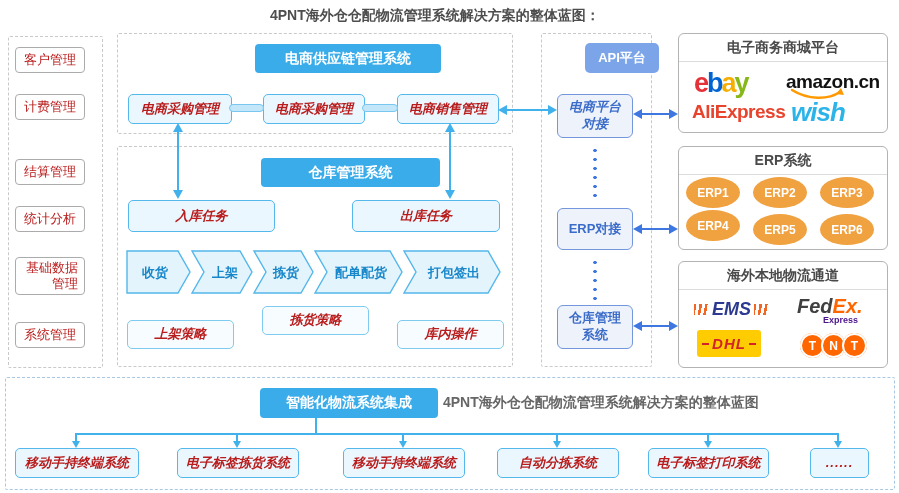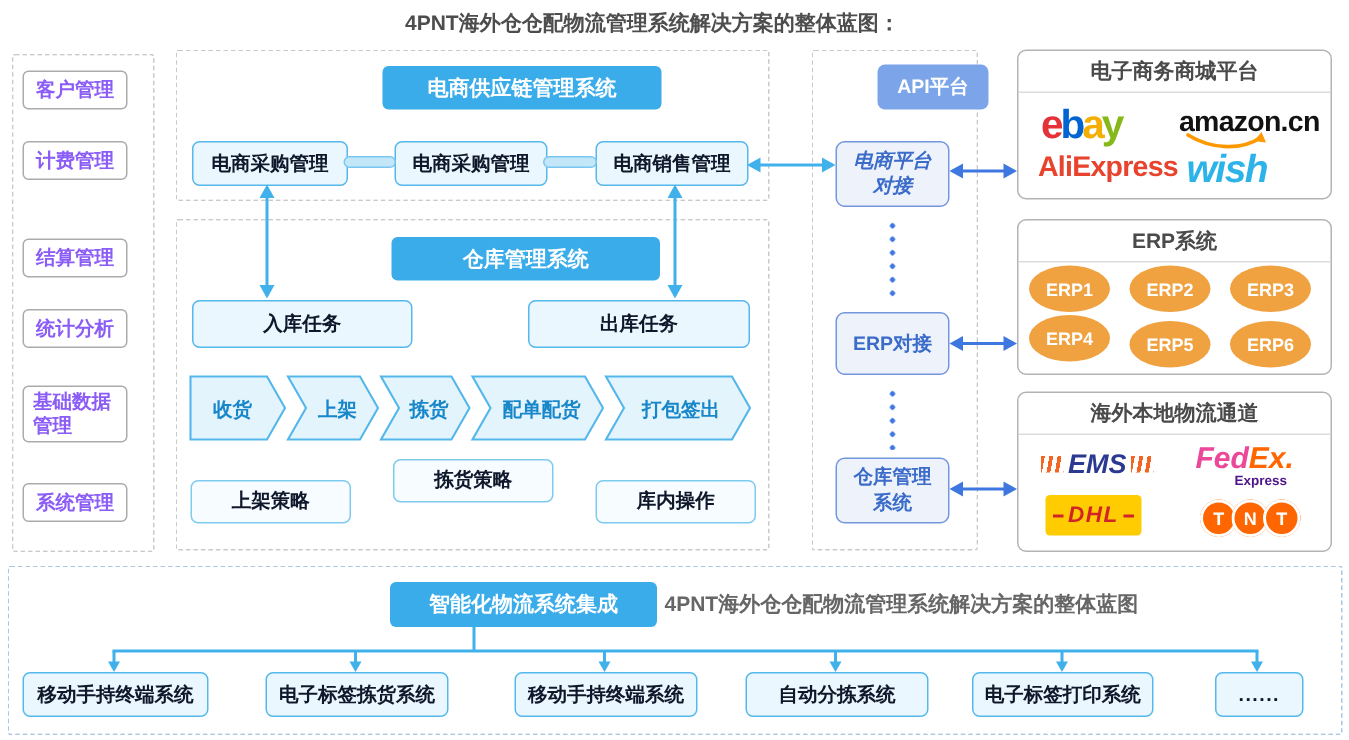--- a/index.html
+++ b/index.html
@@ -8,25 +8,25 @@
   .abs{position:absolute;}
 
   
   .dashed{position:absolute;border:1px dashed #C9C9C9;border-radius:2px;}
   .dashed.blueish{border-color:#A9C7E0;}
 
   
   .hdr-blue{position:absolute;background:#39ACE9;color:#fff;border-radius:4px;
             font-size:14px;font-weight:bold;display:flex;align-items:center;justify-content:center;margin-left:33px;}
   .box-blue{position:absolute;background:#EAF7FE;border:1px solid #55B8EC;border-radius:5px;
-            color:#0f172a;font-weight:bold;font-size:13px;display:flex;align-items:center;justify-content:center;text-align:center;line-height:1.25;}
+            color:#b91c1c;font-weight:bold;font-size:13px;display:flex;align-items:center;justify-content:center;text-align:center;line-height:1.25;font-style:italic;}
   .box-strategy{background:#F6FCFF;border-color:#7FCBEF;}
   .gray-box{position:absolute;background:#fff;border:1px solid #ABABAB;border-radius:4px;
-            color:#8b5cf6;font-size:13px;display:flex;align-items:center;justify-content:center;
-            text-align:left;line-height:1.25;padding:0 6px;box-sizing:border-box;font-weight:bold;}
+            color:#b91c1c;font-size:13px;display:flex;align-items:center;justify-content:center;
+            text-align:right;line-height:1.25;padding:0 6px;box-sizing:border-box;}
   .api-hdr{position:absolute;background:#7CA5E9;color:#fff;border-radius:5px;font-size:13px;font-weight:bold;
            display:flex;align-items:center;justify-content:center;}
   .api-node{position:absolute;background:#EEF3FB;border:1px solid #7396DC;border-radius:6px;color:#3C6CC9;
             font-size:13px;font-weight:bold;display:flex;align-items:center;justify-content:center;
             text-align:center;line-height:1.3;padding:0 9px;box-sizing:border-box;}
 
   
   .panel{position:absolute;background:#fff;border:1px solid #B3B3B3;border-radius:6px;box-sizing:border-box;}
   .panel-hdr{height:27px;border-bottom:1px solid #DCDCDC;color:#4A4A4A;font-size:14px;font-weight:600;
              display:flex;align-items:center;justify-content:center;}
@@ -60,21 +60,21 @@
   .ebay{position:absolute;font-size:27px;font-weight:bold;letter-spacing:-2px;line-height:1;}
   .ebay .l1{color:#E53238}.ebay .l2{color:#0064D2}.ebay .l3{color:#F5AF02}.ebay .l4{color:#86B817}
   .amazon{position:absolute;color:#121212;font-size:19px;font-weight:bold;letter-spacing:-0.5px;line-height:1;}
   .ali{position:absolute;color:#E8432D;font-size:19px;font-weight:bold;letter-spacing:-0.5px;}
   .wish{position:absolute;color:#2CB3E8;font-size:26px;font-weight:bold;font-style:italic;letter-spacing:-1px;}
   .ems{position:absolute;display:flex;align-items:center;gap:3px;}
   .ems-text{color:#2B3990;font-size:18px;font-weight:bold;font-style:italic;letter-spacing:0;}
   .ems-wing{display:inline-block;width:15px;height:11px;
             background:repeating-linear-gradient(100deg,#F26522 0 2.5px,transparent 2.5px 5.5px);}
   .fedex{position:absolute;font-size:20px;font-weight:bold;font-style:italic;line-height:1;}
-  .fedex .fed{color:#ec4899}.fedex .ex{color:#FF6600}.fedex .dot{color:#FF6600}
+  .fedex .fed{color:#404040}.fedex .ex{color:#FF6600}.fedex .dot{color:#FF6600}
   .fedex-sub{position:absolute;color:#4D148C;font-size:9px;font-weight:bold;}
   .dhl{position:absolute;width:64px;height:27px;background:#FECC00;border-radius:3px;
        display:flex;align-items:center;justify-content:center;gap:3px;}
   .dhl-text{color:#D2232A;font-size:15px;font-weight:bold;font-style:italic;letter-spacing:1px;}
   .dhl-line{width:7px;height:2px;background:#D2232A;}
   .tnt{position:absolute;display:flex;}
   .tnt-c{width:25px;height:25px;border-radius:50%;background:#FF6600;box-shadow:inset 0 0 0 2px #fff;
          color:#fff;font-size:12px;font-weight:bold;display:flex;align-items:center;justify-content:center;}
   .tnt-c + .tnt-c{margin-left:-4px;}
 

